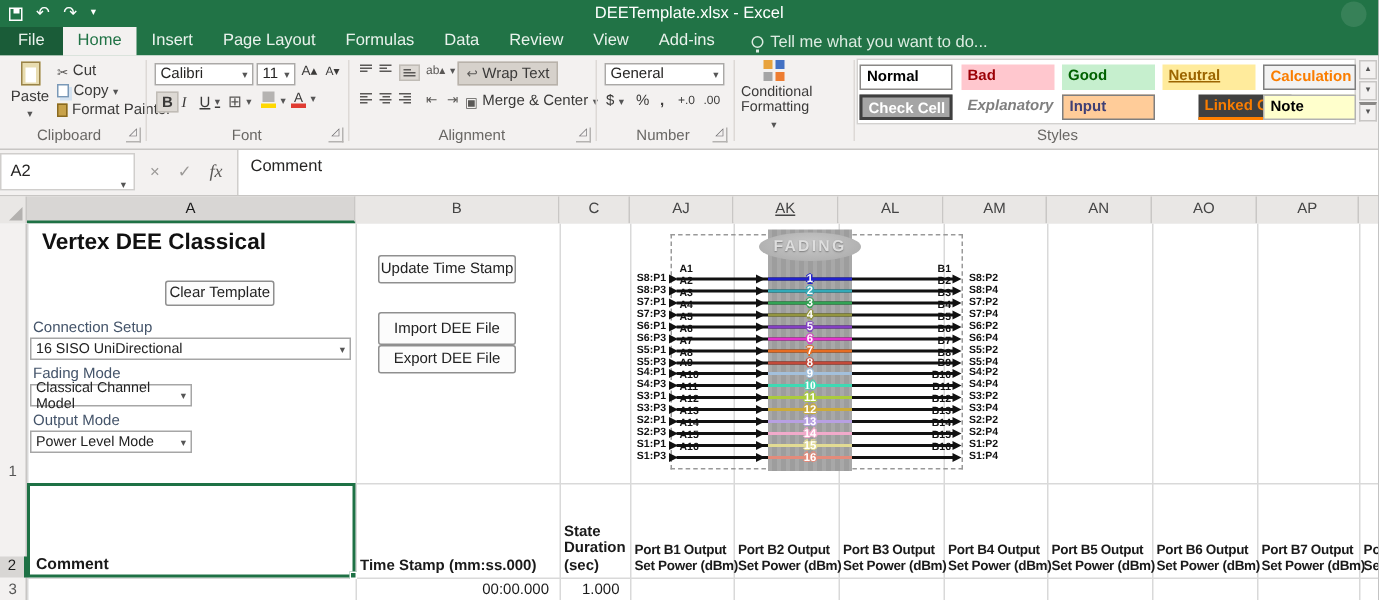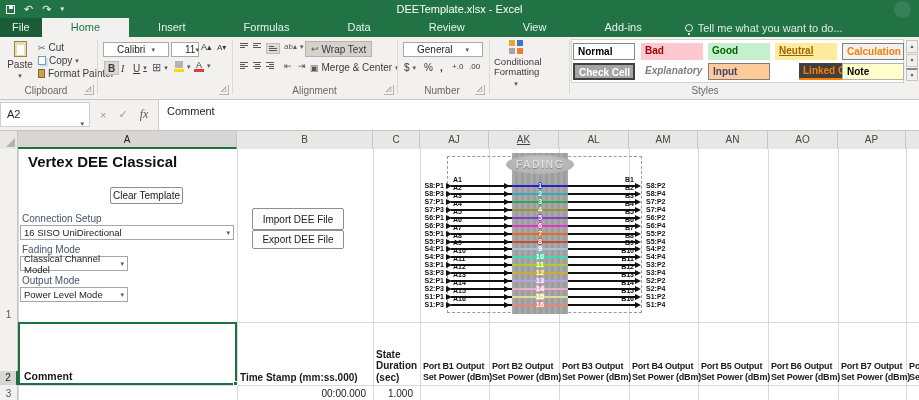--- a/index.html
+++ b/index.html
@@ -10,33 +10,33 @@
   
   .titlebar{position:absolute;left:0;top:0;width:919px;height:18px;background:#217346;color:#fff}
   .qat{position:absolute;left:6px;top:0;height:18px;display:flex;align-items:center;gap:9px;color:#fff}
   .qat .g{font-size:11px;line-height:18px;color:#fff}
   .saveicon{width:9px;height:9px;border:1px solid #fff;position:relative}
   .saveicon:before{content:"";position:absolute;left:2px;top:0;width:4px;height:3px;background:#fff}
   .wintitle{position:absolute;left:0;top:0;width:919px;text-align:center;font-size:11px;line-height:18px;color:#fff}
   .acct-circle{position:absolute;right:8px;top:1px;width:17px;height:17px;border-radius:50%;background:rgba(255,255,255,.10)}
   
   .tabrow{position:absolute;left:0;top:18px;width:919px;height:19px;background:#217346;display:flex;align-items:stretch}
-  .tab{color:#e9f2ec;font-size:11px;line-height:19px;padding:0 29px;cursor:default;white-space:nowrap}
+  .tab{color:#e9f2ec;font-size:11px;line-height:19px;padding:0 10px;cursor:default;white-space:nowrap}
   .tab.file{padding:0 12px;background:#1a5c38}
   .tab.active{background:#f3f1f0;color:#217346}
   .tellme{display:flex;align-items:center;gap:5px;margin-left:14px;color:#dcebe1;font-size:11px}
   .bulb{width:8px;height:8px;border:1px solid #dcebe1;border-radius:50%;position:relative}
   .bulb:after{content:"";position:absolute;left:2px;top:8px;width:2px;height:2px;background:#dcebe1}
   
   .ribbon{position:absolute;left:0;top:37px;width:919px;height:63px;background:#f3f1f0;border-bottom:1px solid #c8c6c4;font-size:10px;color:#3b3a39}
   .gsep{position:absolute;top:3px;width:1px;height:54px;background:#ddd9d6}
   .glabel{position:absolute;top:48px;height:12px;font-size:10px;color:#696764;text-align:center}
   .launcher{position:absolute;top:48px;width:10px;height:10px;border:1px solid #b5b3b1;border-top:none;border-left:none;color:#69676a;font-size:7px;line-height:8px;text-align:center}
   .rbtn{position:absolute;display:flex;align-items:center;gap:3px;white-space:nowrap;color:#3b3a39}
-  .ddbox{position:absolute;background:#fff;border:1px solid #aba9a7;font-size:10px;color:#252423;display:flex;align-items:center;padding:0 13px}
+  .ddbox{position:absolute;background:#fff;border:1px solid #aba9a7;font-size:10px;color:#252423;display:flex;align-items:center;padding:0 3px}
   .ddbox .caret{margin-left:auto;font-size:7px;color:#555}
   .caret{font-size:7px;color:#555}
   .bars{display:inline-flex;flex-direction:column;gap:1px}
   .bars i{display:block;height:1px;background:#5a5856}
   .pressed{background:#d6d1cb;border:1px solid #b8b2aa}
   .stylecell{position:absolute;height:17px;line-height:15px;font-size:10px;font-weight:700;padding-left:4px;overflow:hidden;white-space:nowrap}
   .galbtn{position:absolute;left:906px;width:12px;height:13px;background:#f3f1f0;border:1px solid #c8c6c4;font-size:6px;color:#555;text-align:center;line-height:11px}
   .cficon{width:15px;height:15px;position:relative}
   .cficon i{position:absolute;width:6px;height:6px}
   .faticon{width:16px;height:12px;border:1px solid #8a8886;background:#fff;position:relative}
@@ -96,20 +96,21 @@
     </div>
     <div class="wintitle">DEETemplate.xlsx - Excel</div>
     <div class="acct-circle"></div>
   </div>
 
   <div class="tabrow" id="tabrow">
 
     <div class="tab file">File</div>
       <div class="tab active">Home</div>
       <div class="tab">Insert</div>
+      <div class="tab">Page Layout</div>
       <div class="tab">Formulas</div>
       <div class="tab">Data</div>
       <div class="tab">Review</div>
       <div class="tab">View</div>
       <div class="tab">Add-ins</div>
       <div class="tellme">
       <span class="bulb"></span>
       <span>Tell me what you want to do...</span>
     </div>
   </div>
@@ -175,20 +176,21 @@
         </span>
       <span class="caret">▾</span>
     </div>
     <div class="rbtn" style="left:194px;top:23px">
       <span style="display:inline-block;width:10px;height:12px;position:relative;text-align:center">
           <i style="position:absolute;left:0;top:0;width:10px;height:9px;background:transparent;font-style:normal;font-size:9px;color:#3b3a39">A</i>
           <i style="position:absolute;left:0;bottom:0;width:10px;height:3px;background:#e03c32"></i>
         </span>
       <span class="caret">▾</span>
     </div>
+    <div class="glabel" style="left:97px;width:135px">Font</div>
     <div class="launcher" style="left:219px">◿</div>
     <div class="gsep" style="left:232px"></div>
 
     <div class="rbtn" style="left:240px;top:6px">
         <span class="bars">
           <i style="width:8px"></i>
           <i style="width:8px"></i>
           <i style="width:5px"></i>
         </span>
       </div>
@@ -354,20 +356,23 @@
     <div class="panel-label" style="left:22px;top:95px">Fading Mode</div>
     <div class="formdd" style="left:20px;top:107px;width:108px">
       <span>Classical Channel Model</span>
       <span class="caret">▾</span>
     </div>
     <div class="panel-label" style="left:22px;top:126px">Output Mode</div>
     <div class="formdd" style="left:20px;top:138px;width:108px">
       <span>Power Level Mode</span>
       <span class="caret">▾</span>
     </div>
+    <div class="formbtn" style="left:252px;top:21px;width:92px;height:19px">
+        <span>Update Time Stamp</span>
+      </div>
     <div class="formbtn" style="left:252px;top:59px;width:92px;height:22px">
         <span>Import DEE File</span>
       </div>
     <div class="formbtn" style="left:252px;top:81px;width:92px;height:19px">
         <span>Export DEE File</span>
       </div>
 
     <div class="dash" style="left:447px;top:7px;width:195px;height:157px"></div>
     <div class="fadeblock" style="left:512px;top:4px;width:56px;height:161px"></div>
     <div class="fadeoval" style="left:506px;top:6px;width:68px;height:19px">FADING</div>
@@ -511,21 +516,21 @@
       </div>
       <div class="abs" style="left: 0px; top: 0px;">
         <div class="plbl" style="left: 416px; top: 104px; width: 28px; text-align: right;">S4:P3</div>
         <div class="tri" style="left: 446px; top: 105px;"></div>
         <div class="chline" style="left: 451px; top: 107px; width: 185px;"></div>
         <div class="tri" style="left: 504px; top: 105px;"></div>
         <div class="chcolor" style="left: 512px; top: 107px; width: 56px; background: rgb(63, 217, 179);"></div>
         <div class="tri" style="left: 635px; top: 105px;"></div>
         <div class="plbl" style="left: 453px; top: 98px; width: 30px;">A10</div>
         <div class="plbl" style="left: 601px; top: 98px; width: 33px; text-align: right;">B10</div>
-        <div class="chnum" style="left: 524px; top: 103px; width: 32px; text-shadow: rgb(63, 217, 179) -1px 0px 0px, rgb(63, 217, 179) 1px 0px 0px, rgb(63, 217, 179) 0px -1px 0px, rgb(63, 217, 179) 0px 1px 0px;">10</div>
+        <div class="chnum" style="left: 524px; top: 103px; width: 32px; text-shadow: rgb(63, 217, 179) -1px 0px 0px, rgb(63, 217, 179) 1px 0px 0px, rgb(63, 217, 179) 0px -1px 0px, rgb(63, 217, 179) 0px 1px 0px; font-family: Liberation Serif, serif;">10</div>
         <div class="plbl" style="left: 646px; top: 104px; width: 30px;">S4:P4</div>
       </div>
       <div class="abs" style="left: 0px; top: 0px;">
         <div class="plbl" style="left: 416px; top: 112px; width: 28px; text-align: right;">S3:P1</div>
         <div class="tri" style="left: 446px; top: 113px;"></div>
         <div class="chline" style="left: 451px; top: 115px; width: 185px;"></div>
         <div class="tri" style="left: 504px; top: 113px;"></div>
         <div class="chcolor" style="left: 512px; top: 115px; width: 56px; background: rgb(171, 203, 59);"></div>
         <div class="tri" style="left: 635px; top: 113px;"></div>
         <div class="plbl" style="left: 453px; top: 106px; width: 30px;">A11</div>

